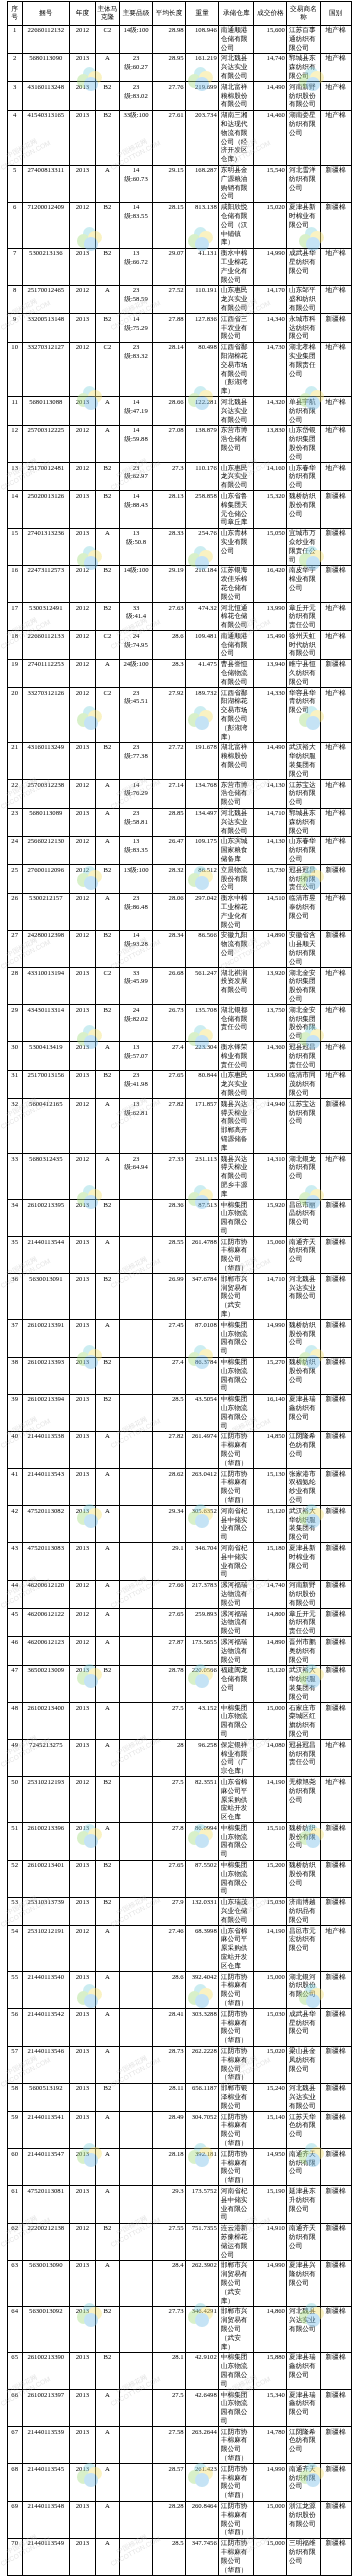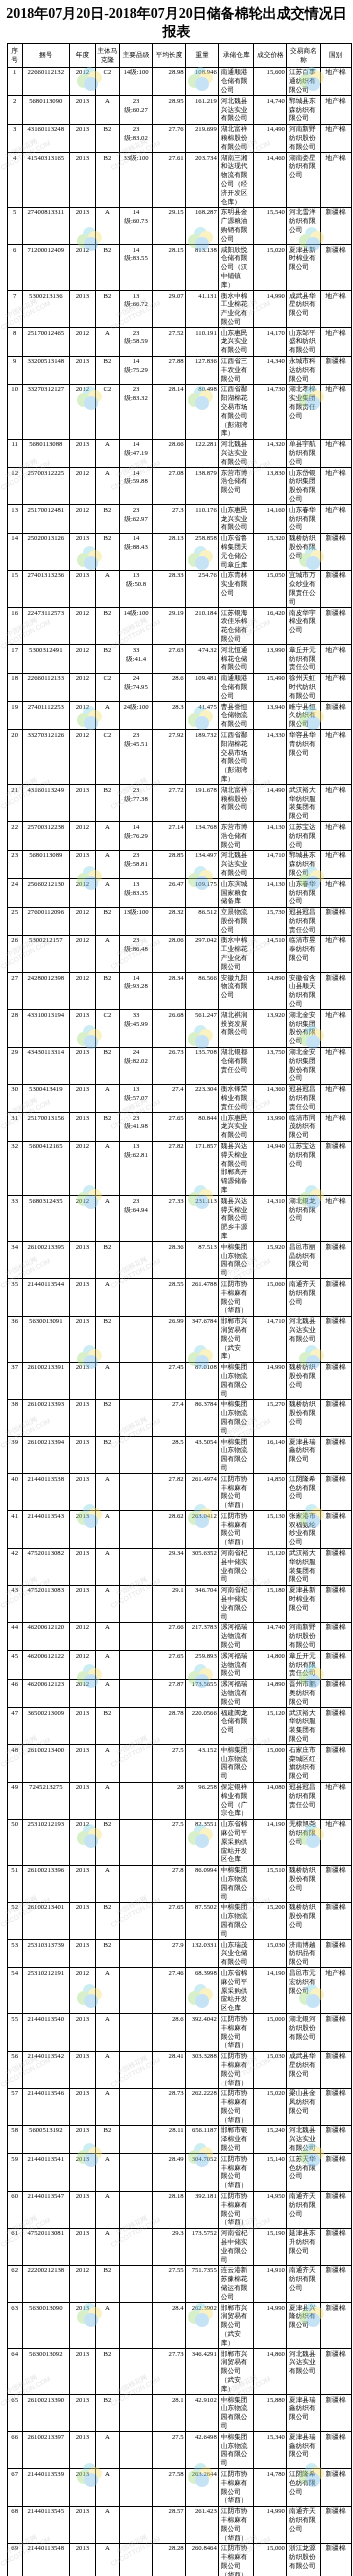--- a/index.html
+++ b/index.html
@@ -479,21 +479,20 @@
         <span class="b3"></span>
         <span class="b4"></span>
       </div>
       <div class="wm-text" style="left: -4.1px; top: 2540px;">中国棉花网
 CNCOTTON.COM</div>
       <div class="wm-text" style="left: 106px; top: 2540px;">中国棉花网
 CNCOTTON.COM</div>
       <div class="wm-text" style="left: 216px; top: 2540px;">中国棉花网
 CNCOTTON.COM</div>
     </div>
-  <h1 class="title">2018年07月20日-2018年07月20日储备棉轮出成交情况日报表</h1>
   <table class="report">
     <colgroup>
         <col style="width: 15px;">
         <col style="width: 47px;">
         <col style="width: 26px;">
         <col style="width: 24px;">
         <col style="width: 33px;">
         <col style="width: 33px;">
         <col style="width: 33px;">
         <col style="width: 35px;">

